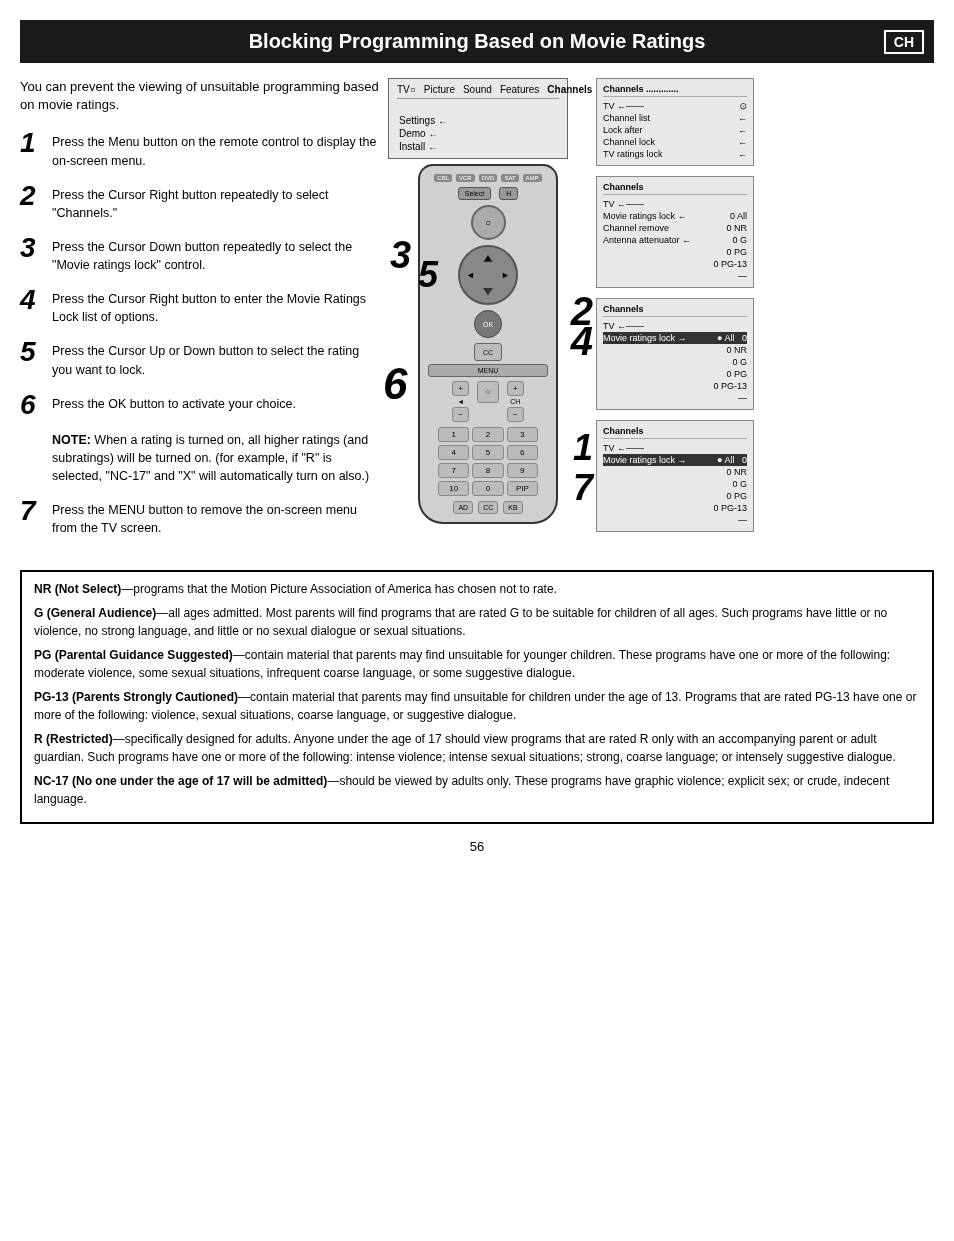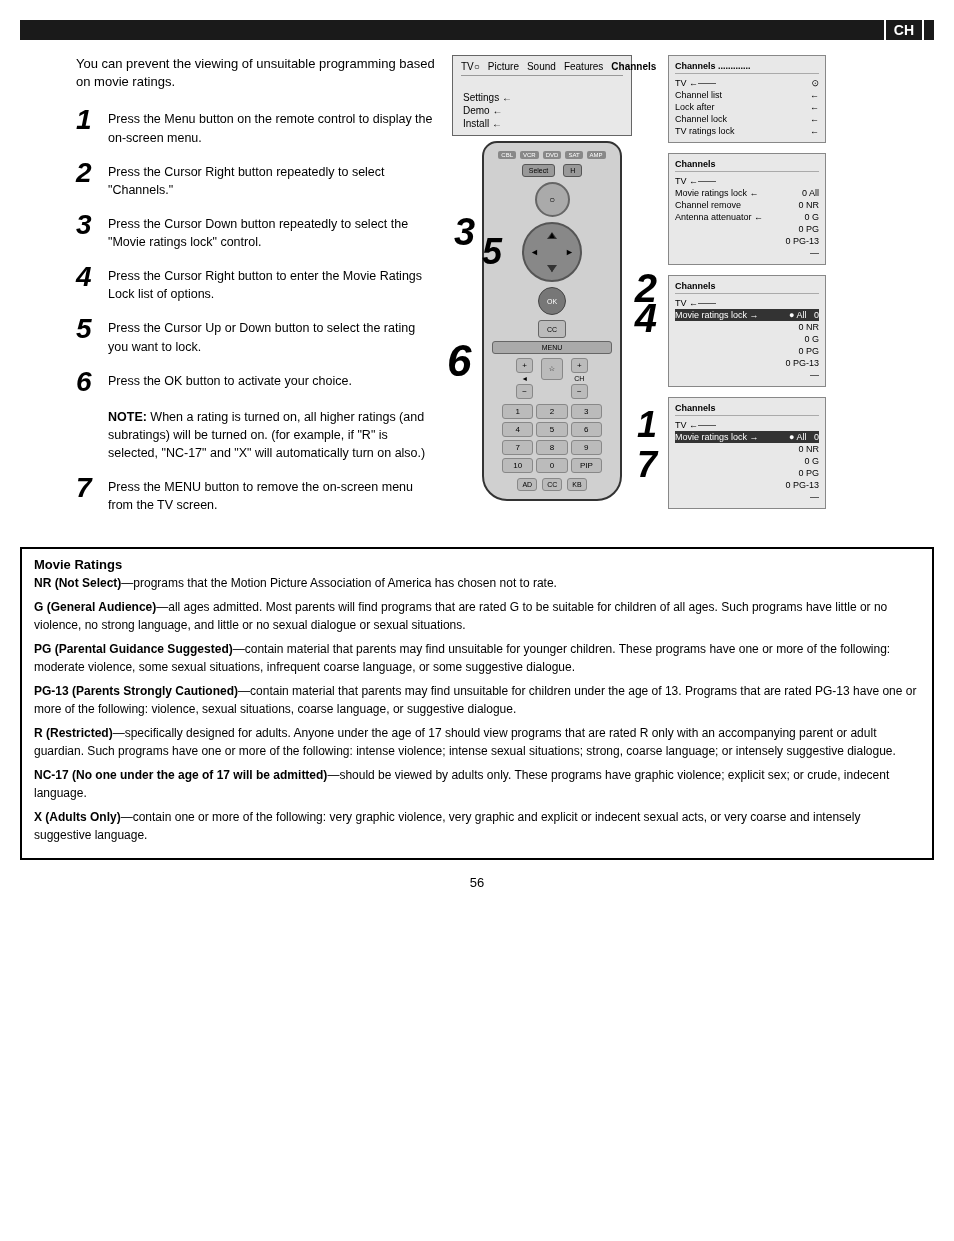--- a/index.html
+++ b/index.html
@@ -33,22 +33,21 @@
       top: 50%;
       transform: translateY(-50%);
       border: 2px solid #fff;
       color: #fff;
       padding: 2px 8px;
       font-size: 14px;
       font-weight: bold;
     }
     .main-content {
       display: flex;
-      gap: 16px;
-      justify-content: center;
+      gap: 8px;
     }
     .left-column {
       width: 360px;
       flex-shrink: 0;
     }
     .intro-text {
       font-size: 13px;
       margin-bottom: 15px;
       line-height: 1.4;
     }
@@ -327,20 +326,21 @@
       position: relative;
       justify-content: center;
     }
   </style>
 </head>
 <body>
 
 <div class="page">
 
   <div class="header">
+    <span>Blocking Programming Based on Movie Ratings</span>
     <span class="ch-badge">CH</span>
   </div>
 
   <div class="main-content">
 
     <div class="left-column">
       <p class="intro-text">You can prevent the viewing of unsuitable programming based on movie ratings.</p>
 
       <div class="step">
         <div class="step-number">1</div>
@@ -588,40 +588,36 @@
         <div class="s-row">
           <span></span>
             <span>—</span>
         </div>
       </div>
 
     </div>
   </div>
 
   <div class="bottom-section">
-    <div class="ratings-title">Movie Ratings</div>
 
     <p class="rating-paragraph">
       <strong>NR (Not Select)</strong>—programs that the Motion Picture Association of America has chosen not to rate.
     </p>
     <p class="rating-paragraph">
       <strong>G (General Audience)</strong>—all ages admitted. Most parents will find programs that are rated G to be suitable for children of all ages. Such programs have little or no violence, no strong language, and little or no sexual dialogue or sexual situations.
     </p>
     <p class="rating-paragraph">
       <strong>PG (Parental Guidance Suggested)</strong>—contain material that parents may find unsuitable for younger children. These programs have one or more of the following: moderate violence, some sexual situations, infrequent coarse language, or some suggestive dialogue.
     </p>
     <p class="rating-paragraph">
       <strong>PG-13 (Parents Strongly Cautioned)</strong>—contain material that parents may find unsuitable for children under the age of 13. Programs that are rated PG-13 have one or more of the following: violence, sexual situations, coarse language, or suggestive dialogue.
     </p>
     <p class="rating-paragraph">
       <strong>R (Restricted)</strong>—specifically designed for adults. Anyone under the age of 17 should view programs that are rated R only with an accompanying parent or adult guardian. Such programs have one or more of the following: intense violence; intense sexual situations; strong, coarse language; or intensely suggestive dialogue.
     </p>
     <p class="rating-paragraph">
       <strong>NC-17 (No one under the age of 17 will be admitted)</strong>—should be viewed by adults only. These programs have graphic violence; explicit sex; or crude, indecent language.
     </p>
-    <p class="rating-paragraph">
-      <strong>X (Adults Only)</strong>—contain one or more of the following: very graphic violence, very graphic and explicit or indecent sexual acts, or very coarse and intensely suggestive language.
-    </p>
   </div>
 
   <div class="page-number">56</div>
 
 </div>
 
 </body></html>

